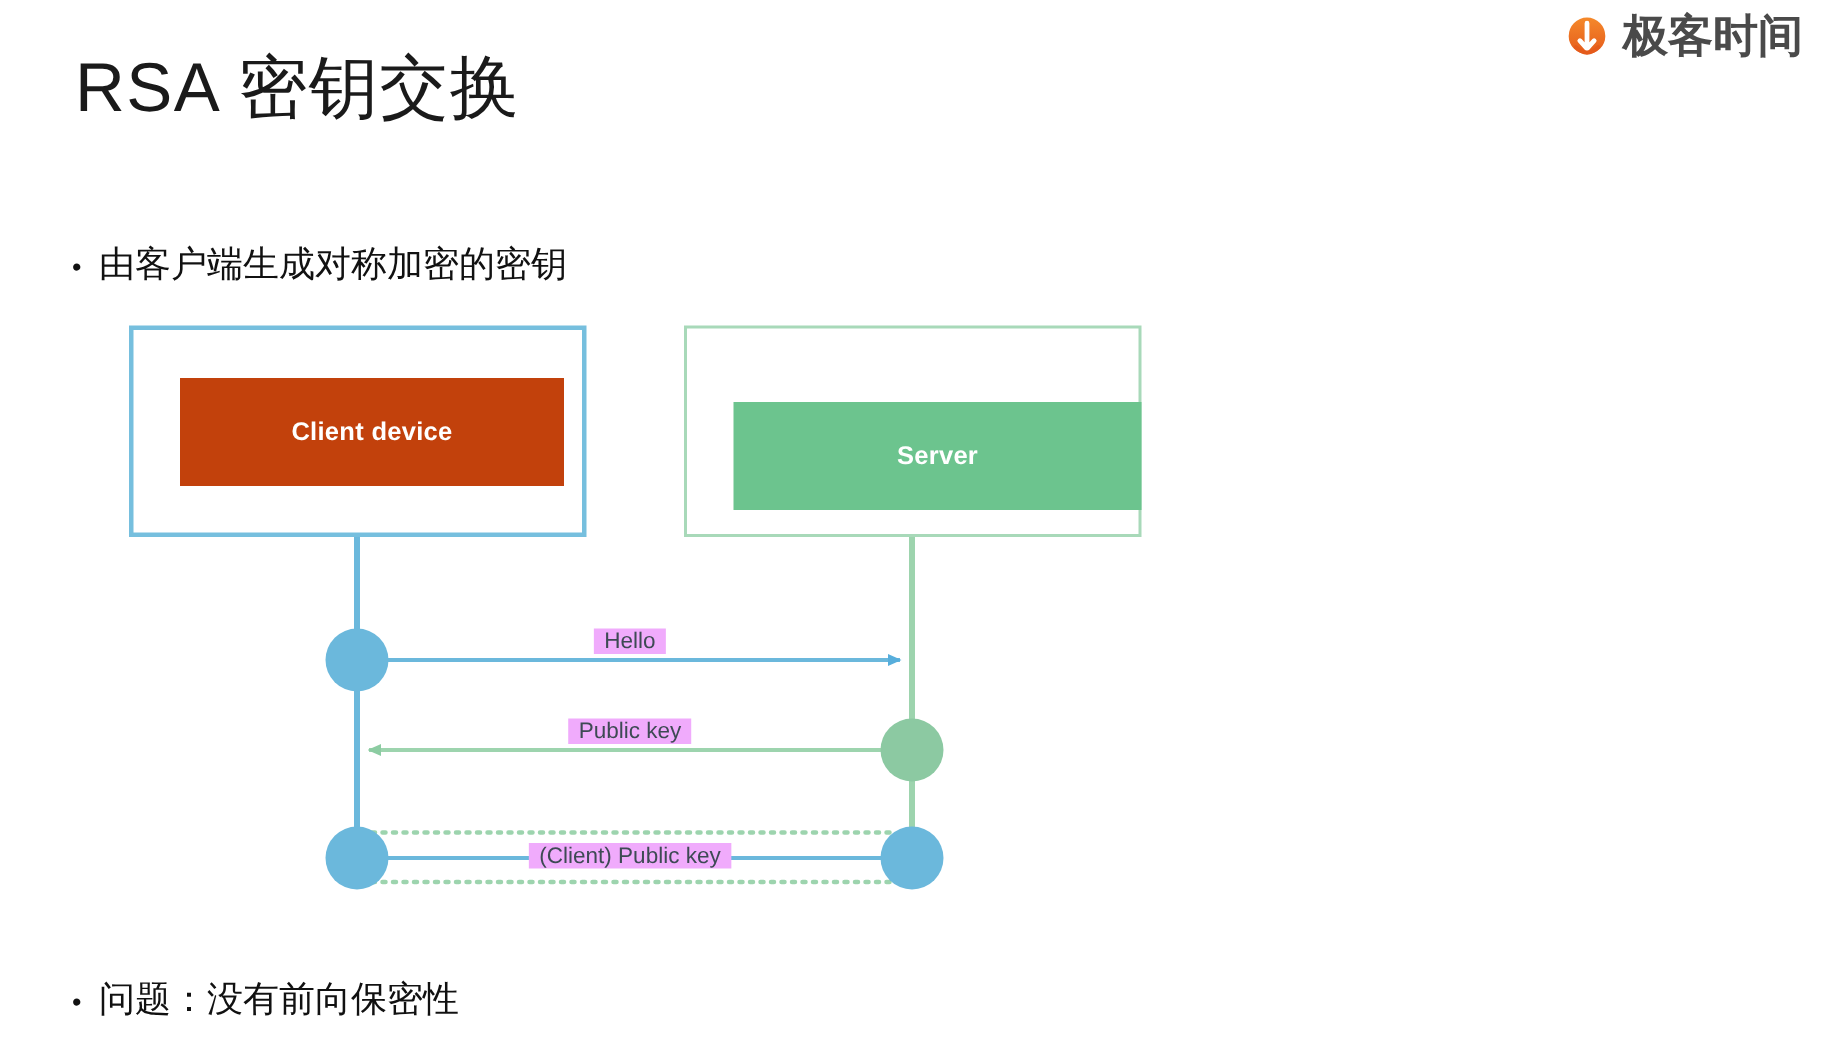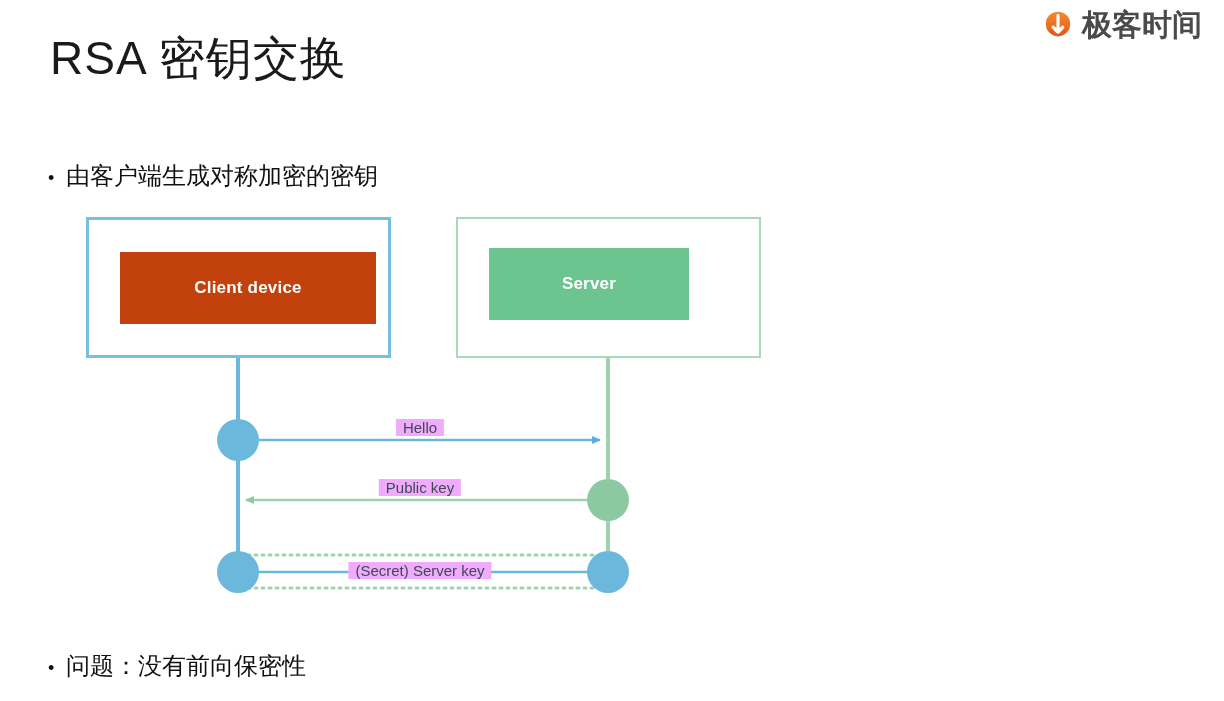--- a/index.html
+++ b/index.html
@@ -117,22 +117,22 @@
   }
   #client-inner {
     left: 120px;
     top: 252px;
     width: 256px;
     height: 72px;
     background: #c2410c;
   }
   #server-inner {
     left: 489px;
-    top: 248px;
-    width: 200px;
+    top: 268px;
+    width: 272px;
     height: 72px;
     background: #6CC48E;
   }
 
   
   .msg-label {
     position: absolute;
     font-size: 15px;
     color: #3D4A54;
     background: #f0abfc;
@@ -205,15 +205,15 @@
   </svg>
 
   <div class="node-outer" id="client-outer"></div>
   <div class="node-inner" id="client-inner">Client device</div>
 
   <div class="node-outer" id="server-outer"></div>
   <div class="node-inner" id="server-inner">Server</div>
 
   <div class="msg-label" id="label-hello">Hello</div>
   <div class="msg-label" id="label-pubkey">Public key</div>
-  <div class="msg-label" id="label-secret">(Secret) Server key</div>
+  <div class="msg-label" id="label-secret">(Client) Public key</div>
 
 </div>
 
 </body></html>

